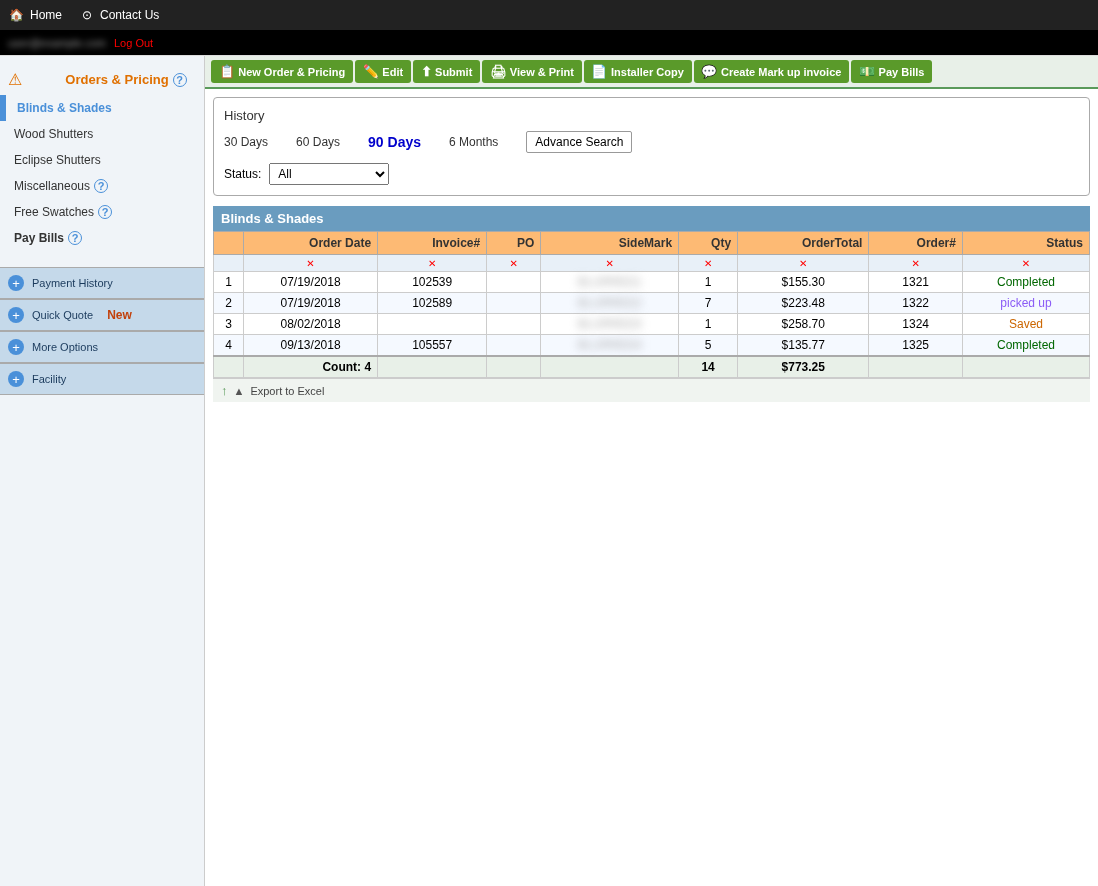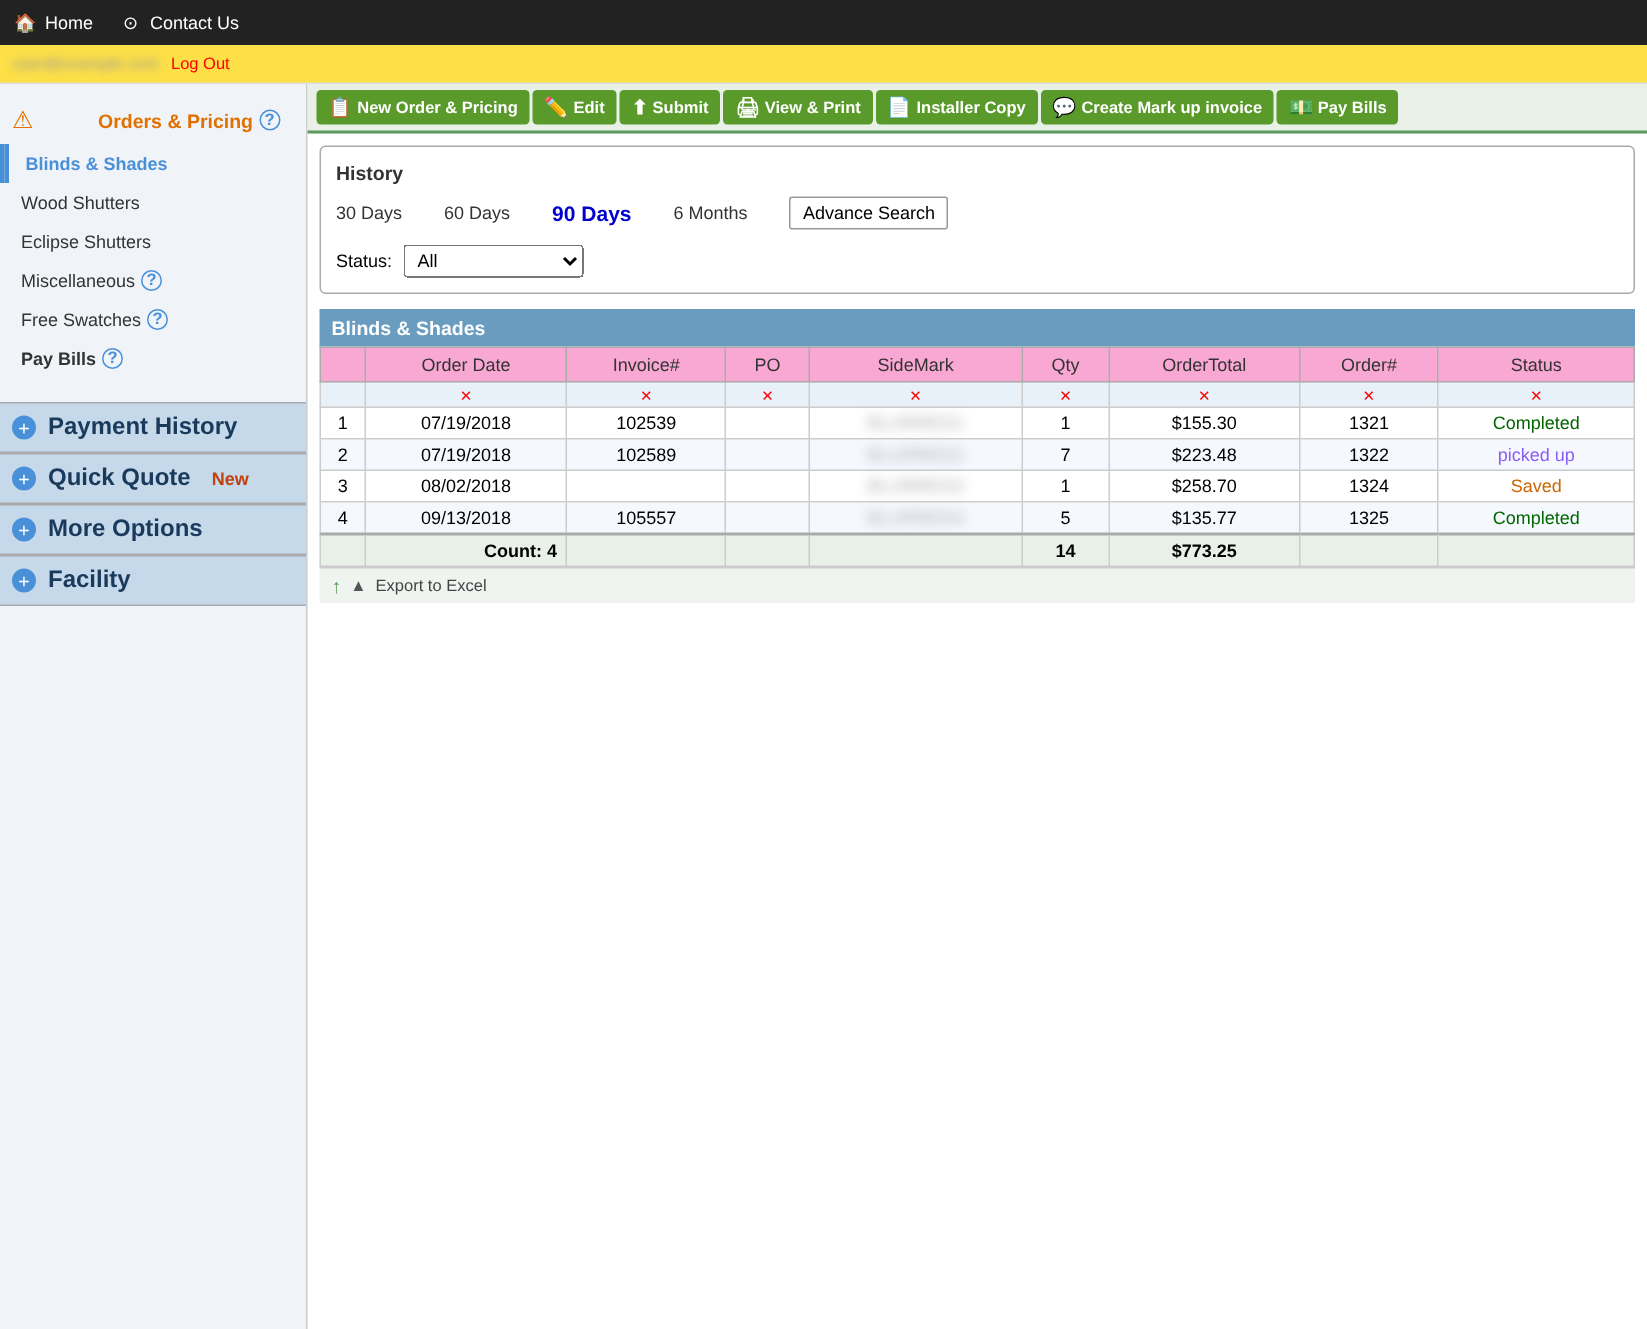--- a/index.html
+++ b/index.html
@@ -25,21 +25,21 @@
     .top-nav-icon {
       width: 18px;
       height: 18px;
       display: inline-flex;
       align-items: center;
       justify-content: center;
     }
 
     
     .user-bar {
-      background: #fde047;
+      background: #000000;
       border-bottom: 1px solid #ddd;
       height: 26px;
       display: flex;
       align-items: center;
       padding: 0 8px;
       gap: 8px;
     }
     .user-email {
       font-size: 11px;
       color: #999;
@@ -128,23 +128,23 @@
       border-radius: 50%;
       display: inline-flex;
       align-items: center;
       justify-content: center;
       color: #fff;
       font-size: 13px;
       margin-right: 8px;
       flex-shrink: 0;
     }
     .sidebar-expandable .label {
-      font-weight: bold;
+      font-weight: normal;
       color: #1a3a5c;
-      font-size: 16px;
+      font-size: 11px;
     }
     .sidebar-expandable .new-badge {
       color: #c2410c;
       font-weight: bold;
       margin-left: 14px;
     }
 
     
     .toolbar {
       background: #e8f0e8;
@@ -180,21 +180,21 @@
     }
 
     
     .history-box {
       border: 1px solid #aaa;
       border-radius: 4px;
       padding: 10px;
       margin-bottom: 10px;
     }
     .history-box legend, .history-title {
-      font-weight: bold;
+      font-weight: normal;
       font-size: 13px;
       color: #333;
       margin-bottom: 8px;
     }
     .history-filters {
       display: flex;
       align-items: center;
       gap: 28px;
       margin-bottom: 10px;
     }
@@ -236,25 +236,25 @@
       font-weight: bold;
       padding: 5px 8px;
       font-size: 13px;
     }
     .data-table {
       width: 100%;
       border-collapse: collapse;
       font-size: 12px;
     }
     .data-table th {
-      background: #f9a8d4;
+      background: #fdba74;
       border: 1px solid #aaa;
       padding: 4px 6px;
-      text-align: center;
-      font-weight: normal;
+      text-align: right;
+      font-weight: bold;
       color: #333;
     }
     .data-table td {
       border: 1px solid #ccc;
       padding: 3px 6px;
       text-align: center;
     }
     .data-table tr:nth-child(even) td { background: #f5f9ff; }
     .data-table tr:nth-child(odd) td { background: #fff; }
     .filter-row td {

